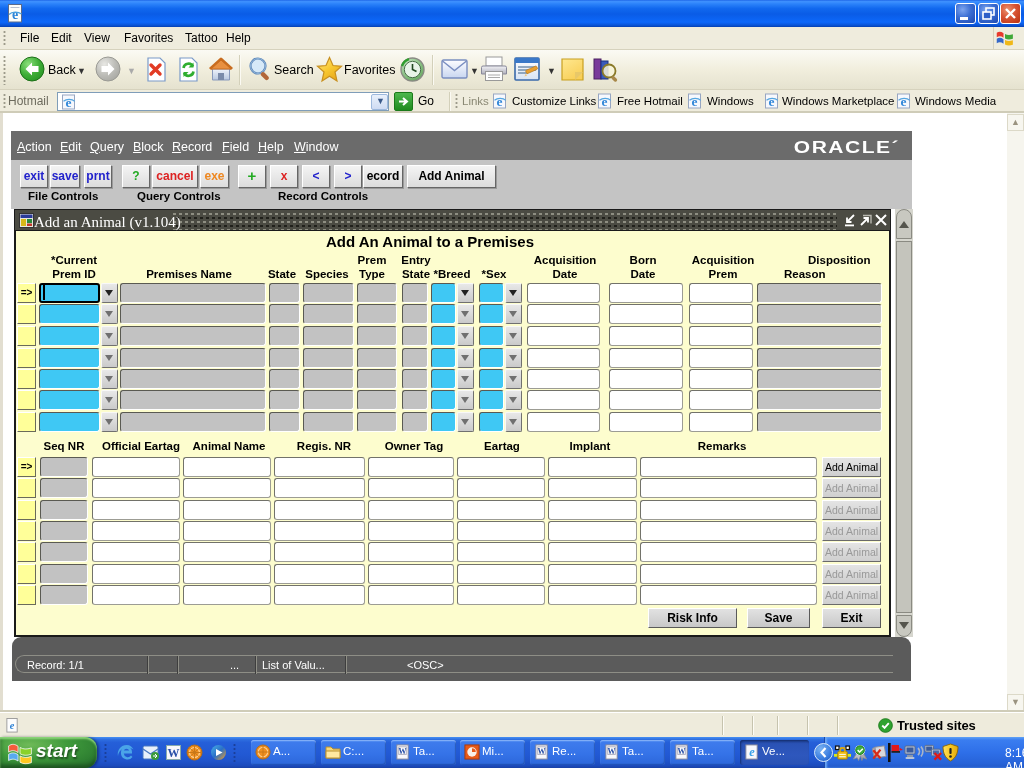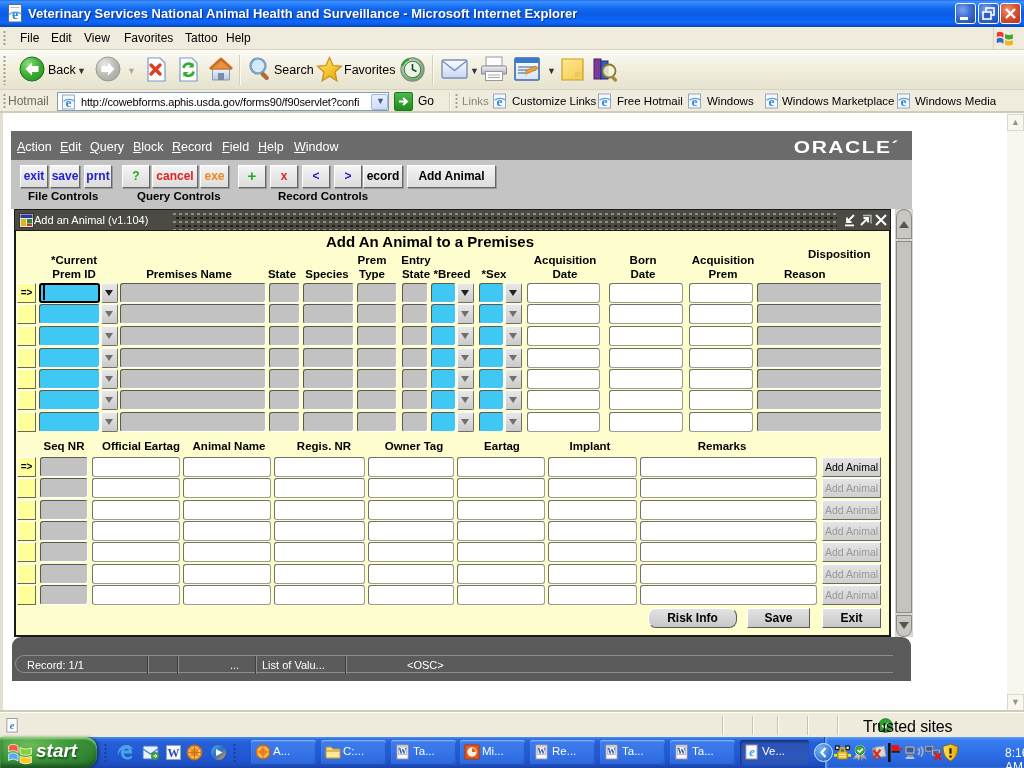--- a/index.html
+++ b/index.html
@@ -50,21 +50,21 @@
 #omenu .omi { position:absolute; top:9px; color:#fff; font-size:12.5px; }
 #omenu .omi u { text-decoration:underline; }
 #ologo { position:absolute; right:12px; top:4px; color:#fff; font-size:21px; font-weight:bold; letter-spacing:1.5px; transform:scaleY(0.82); font-stretch:expanded; }
 #otoolbar { left:11px; top:160px; width:901px; height:49px; background:#c4c4c4; }
 .obtn { position:absolute; top:5px; height:23px; background:linear-gradient(180deg,#f4f4f4,#dcdcdc); border:1px solid #888; border-top-color:#fff; border-left-color:#fff; border-right-color:#666; border-bottom-color:#666; box-shadow:1px 1px 0 #9a9a9a; font-weight:bold; font-size:12px; text-align:center; font-family:"Liberation Sans",sans-serif; padding-top:3px; }
 .oblabel { position:absolute; top:30px; font-weight:bold; font-size:11.5px; color:#000; }
 
 
 #fwin { left:14px; top:209px; width:877px; height:428px; border:2px solid #1a1a1a; border-top:none; background:#fdfdce; }
 #ftitle { left:14px; top:209px; width:877px; height:22px; background:#4b4b43; border:1px solid #1a1a1a; }
-#ftitle .ft { position:absolute; left:19px; top:4px; color:#fff; font-size:11px; }
+#ftitle .ft { position:absolute; left:19px; top:4px; color:#fff; font-size:15px;font-family:Liberation Serif, serif; }
 #fpattern { position:absolute; left:158px; top:2px; width:664px; height:18px;
   background-image:radial-gradient(circle at 1.5px 2px,#8e8e82 1.2px,transparent 1.5px),radial-gradient(circle at 4.5px 6px,#20201b 1.2px,transparent 1.5px),radial-gradient(circle at 1.5px 10px,#8e8e82 1.2px,transparent 1.5px),radial-gradient(circle at 4.5px 14px,#20201b 1.2px,transparent 1.5px);
   background-size:6px 16px; }
 #fheading { position:absolute; left:300px; top:233px; font-size:15px; font-weight:bold; color:#000; width:260px; text-align:center; }
 .hl { position:absolute; font-size:11.5px; font-weight:bold; color:#000; text-align:center; white-space:nowrap; }
 
 
 .fld { position:absolute; height:20px; border:1.5px solid; border-color:#5a5a52 #ffffff #ffffff #5a5a52; border-radius:3px; }
 .cyan { background:#3fc8f4; }
 .gray { background:#c2c2c2; }
@@ -109,21 +109,20 @@
 </head>
 <body>
 
 <div class="abs" id="titlebar">
   <svg style="position:absolute;left:5px;top:3px;" width="20" height="21" viewBox="0 0 20 21">
       <rect x="3.5" y="1.5" width="13" height="17.5" fill="#fdfdf8" stroke="#5a6a8a"></rect>
       <line x1="5.5" y1="4.5" x2="14.5" y2="4.5" stroke="#b8c0d0"></line>
       <text x="10" y="15.5" text-anchor="middle" font-size="14" font-weight="bold" fill="#2f86d8" font-family="Liberation Serif">e</text>
       <path d="M4 11.5 C 7 8.5 13 8.5 16.5 11" fill="none" stroke="#48a0e0" stroke-width="1.3"></path>
     </svg>
-  <div class="ttext">Veterinary Services National Animal Health and Surveillance - Microsoft Internet Explorer</div>
 </div>
 <div class="tbtn blue" style="left:955px;">
     <svg width="19" height="19">
       <rect x="4" y="13" width="8" height="3" fill="#fff"></rect>
     </svg>
   </div>
 <div class="tbtn blue" style="left:978px;">
     <svg width="19" height="19">
       <rect x="7" y="4" width="8" height="7" fill="none" stroke="#fff" stroke-width="1.6"></rect>
       <rect x="4" y="8" width="8" height="7" fill="#2e5fc8" stroke="#fff" stroke-width="1.6"></rect>
@@ -295,21 +294,20 @@
 
 <div class="abs" id="addrbar">
   <div class="grip" style="left:3px; top:3px; height:17px;"></div>
   <div class="alabel">Hotmail</div>
   <div id="addrcombo">
     <svg style="position:absolute;left:3px;top:1px;" width="16" height="16" viewBox="0 0 16 16">
         <rect x="1.5" y="1" width="12" height="14" fill="#f6f8fd" stroke="#97a6c2"></rect>
         <text x="7.6" y="12.8" font-size="13.5" font-weight="bold" fill="#2f86d8" text-anchor="middle" font-family="Liberation Serif">e</text>
         <path d="M2.5 7.2 C 5.5 4.8 11 4.8 13.8 7.4" fill="none" stroke="#54a6e0" stroke-width="1.2"></path>
       </svg>
-    <div class="url">http://cowebforms.aphis.usda.gov/forms90/f90servlet?confi</div>
     <div id="addrdd">
         <span style="position:absolute;left:4px;top:1px;font-size:9px;color:#3a5a8a;">▼</span>
       </div>
   </div>
   <div id="gobtn"><svg width="17" height="17">
         <path d="M4 8.5 H11 M8 5 L12 8.5 L8 12" stroke="#fff" stroke-width="2" fill="none"></path>
       </svg></div>
   <div class="golabel">Go</div>
   <div class="tsep" style="left:449px; top:2px; height:19px;"></div>
   <div class="grip" style="left:455px; top:3px; height:17px;"></div>
@@ -416,21 +414,21 @@
 <div class="hl" style="left:396px; top:254px; width:40px;">Entry</div>
 <div class="hl" style="left:396px; top:268px; width:40px;">State</div>
 <div class="hl" style="left:432px; top:268px; width:40px;">*Breed</div>
 <div class="hl" style="left:474px; top:268px; width:40px;">*Sex</div>
 <div class="hl" style="left:530px; top:254px; width:70px;">Acquisition</div>
 <div class="hl" style="left:530px; top:268px; width:70px;">Date</div>
 <div class="hl" style="left:608px; top:254px; width:70px;">Born</div>
 <div class="hl" style="left:608px; top:268px; width:70px;">Date</div>
 <div class="hl" style="left:688px; top:254px; width:70px;">Acquisition</div>
 <div class="hl" style="left:688px; top:268px; width:70px;">Prem</div>
-<div class="hl" style="left:784px; top:248px; width:80px; text-align:left;padding-left:24px;">Disposition</div>
+<div class="hl" style="left:784px; top:254px; width:80px; text-align:left;padding-left:24px;">Disposition</div>
 <div class="hl" style="left:784px; top:268px; width:80px; text-align:left;">Reason</div>
 <div class="ind" style="left:17px; top:283px;">=&gt;</div>
 <div class="fld cyan" style="left:39px; top:283px; width:61px; border:2px solid #000;"></div>
 <div class="fld gray" style="left:120px; top:283px; width:146px;"></div>
 <div class="fld gray" style="left:269px; top:283px; width:31px;"></div>
 <div class="fld gray" style="left:303px; top:283px; width:51px;"></div>
 <div class="fld gray" style="left:357px; top:283px; width:40px;"></div>
 <div class="fld gray" style="left:402px; top:283px; width:26px;"></div>
 <div class="fld cyan" style="left:431px; top:283px; width:25px;"></div>
 <div class="fld cyan" style="left:479px; top:283px; width:25px;"></div>
@@ -611,21 +609,21 @@
 <div class="fld gray" style="left:40px; top:585px; width:48px;"></div>
 <div class="fld white" style="left:92px; top:585px; width:88px;"></div>
 <div class="fld white" style="left:183px; top:585px; width:88px;"></div>
 <div class="fld white" style="left:274px; top:585px; width:91px;"></div>
 <div class="fld white" style="left:368px; top:585px; width:86px;"></div>
 <div class="fld white" style="left:457px; top:585px; width:88px;"></div>
 <div class="fld white" style="left:548px; top:585px; width:89px;"></div>
 <div class="fld white" style="left:640px; top:585px; width:177px;"></div>
 <div class="addbtn" style="top:585px;">Add Animal</div>
 
-<div class="bigbtn" style="left:648px; width:89px;border-radius:8px;">Risk Info</div>
+<div class="bigbtn" style="left:648px; width:89px;">Risk Info</div>
 <div class="bigbtn" style="left:747px; width:63px;">Save</div>
 <div class="bigbtn" style="left:822px; width:59px;">Exit</div>
 
 <div class="abs" id="mdisb">
   <div style="position:absolute; left:1px; top:0px; width:16px; height:30px; background:#c8c8c0; border:1px solid #8a8a82; border-radius:8px 8px 0 0;"></div>
   <div style="position:absolute; left:4px; top:12px; width:0; height:0; border-left:5px solid transparent; border-right:5px solid transparent; border-bottom:7px solid #55554d;"></div>
   <div style="position:absolute; left:1px; top:32px; width:16px; height:372px; background:#c4c4bc; border:1px solid #8a8a82;"></div>
   <div style="position:absolute; left:1px; top:406px; width:16px; height:22px; background:#c8c8c0; border:1px solid #8a8a82; border-radius:0 0 8px 8px;"></div>
   <div style="position:absolute; left:4px; top:413px; width:0; height:0; border-left:5px solid transparent; border-right:5px solid transparent; border-top:7px solid #55554d;"></div>
 </div>
@@ -649,21 +647,21 @@
     </svg>
   <div class="iesep" style="left:722px;"></div>
   <div class="iesep" style="left:752px;"></div>
   <div class="iesep" style="left:777px;"></div>
   <div class="iesep" style="left:807px;"></div>
   <div class="iesep" style="left:837px;"></div>
   <svg style="position:absolute;left:878px;top:5px;" width="15" height="15" viewBox="0 0 16 16">
       <circle cx="8" cy="8" r="7.3" fill="#2fa32f" stroke="#1a7a1a"></circle>
       <path d="M4.5 8 L7 10.5 L11.5 5.5" fill="none" stroke="#fff" stroke-width="2"></path>
     </svg>
-  <div class="stxt" style="left:863px; font-size:16px; top:5px;">Trusted sites</div>
+  <div class="stxt" style="left:897px; font-size:13px; top:5px;font-weight:bold;">Trusted sites</div>
 </div>
 
 <div class="abs" id="taskbar">
   <div id="startbtn">
     <svg style="position:absolute;left:7px;top:4px;" width="26" height="24" viewBox="0 0 24 22">
       <path d="M1.5 4.5 C4.5 2.2 7.5 2.8 10.2 4.8 L10.2 10.6 C7.5 8.6 4.5 8 1.5 10.2 Z" fill="#f55c3c" stroke="#fff" stroke-width="0.7"></path>
       <path d="M12 5.9 C15 7.5 18 7.9 22.5 6.3 L22.5 12.1 C18 13.7 15 13.3 12 11.7 Z" fill="#8ad22a" stroke="#fff" stroke-width="0.7"></path>
       <path d="M1.5 12.2 C4.5 10.2 7.5 10.7 10.2 12.6 L10.2 18.4 C7.5 16.5 4.5 16 1.5 18 Z" fill="#58aaf0" stroke="#fff" stroke-width="0.7"></path>
       <path d="M12 13.7 C15 15.3 18 15.7 22.5 14.1 L22.5 19.9 C18 21.5 15 21.1 12 19.5 Z" fill="#ffc820" stroke="#fff" stroke-width="0.7"></path>
     </svg>

